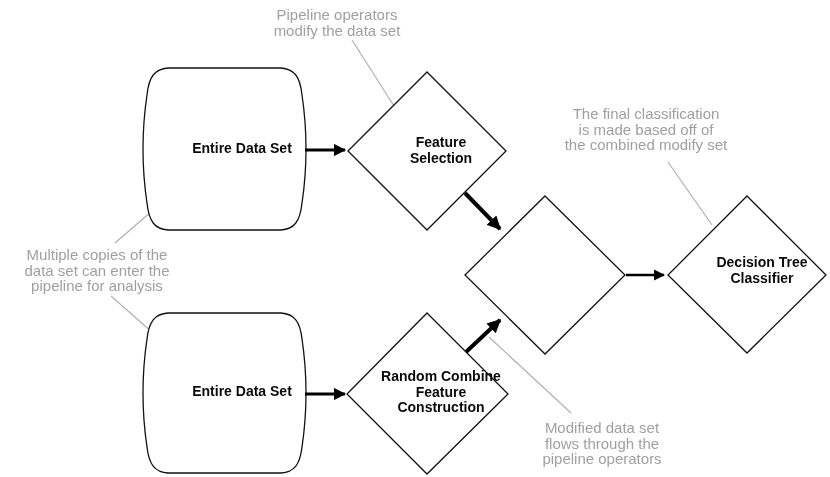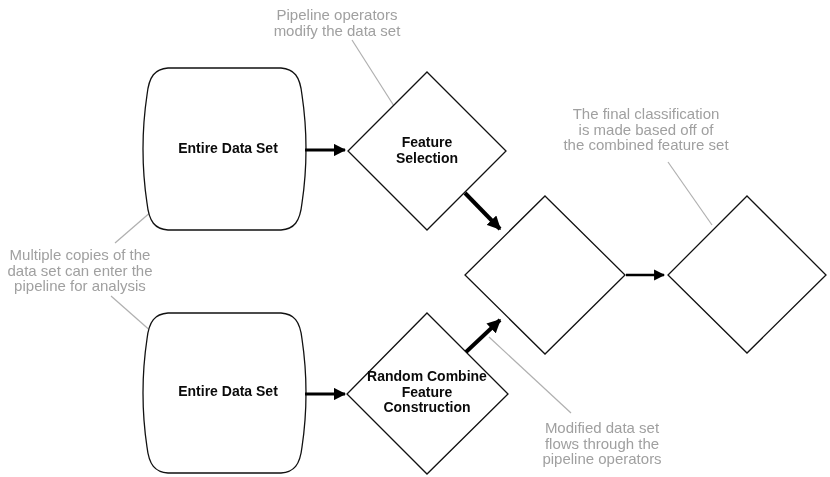--- a/index.html
+++ b/index.html
@@ -24,20 +24,21 @@
     position: absolute;
     transform: translate(-50%, -50%);
     font-size: 14px;
     font-weight: bold;
     line-height: 15.5px;
     color: #0a0a0a;
     text-align: center;
     white-space: pre-line;
     width: max-content;
     pointer-events: none;
+    margin-left: 14px;
   }
   .annotation {
     position: absolute;
     transform: translate(-50%, -50%);
     font-size: 15px;
     font-weight: normal;
     line-height: 15.5px;
     color: #a0a0a0;
     text-align: center;
     white-space: pre-line;
@@ -80,30 +81,32 @@
     <line x1="305" y1="150" x2="345" y2="150" stroke="#000000" stroke-width="3.2" marker-end="url(#ah-med)"></line>
     <line x1="465" y1="193" x2="500" y2="229" stroke="#000000" stroke-width="4" marker-end="url(#ah-big)"></line>
     <line x1="305" y1="394" x2="345" y2="394" stroke="#000000" stroke-width="3.2" marker-end="url(#ah-med)"></line>
     <line x1="466" y1="352" x2="500" y2="320" stroke="#000000" stroke-width="4" marker-end="url(#ah-big)"></line>
     <line x1="626" y1="275" x2="664" y2="275" stroke="#000000" stroke-width="2.4" marker-end="url(#ah-small)"></line>
   </svg>
 
   <div class="node-label" style="left:228px; top:149px;">Entire Data Set</div>
   <div class="node-label" style="left:427px; top:150px;">Feature
 Selection</div>
+  <div class="node-label" style="left:748px; top:270px;">Decision Tree
+Classifier</div>
   <div class="node-label" style="left:228px; top:392px;">Entire Data Set</div>
   <div class="node-label" style="left:427px; top:392px;">Random Combine
 Feature
 Construction</div>
 
   <div class="annotation" style="left:337px; top:22px;">Pipeline operators
 modify the data set</div>
-  <div class="annotation" style="left:80px;  top:270px;">Multiple copies of the
+  <div class="annotation" style="left:97px;  top:270px;">Multiple copies of the
 data set can enter the
 pipeline for analysis</div>
   <div class="annotation" style="left:646px; top:129px;">The final classification
 is made based off of
-the combined feature set</div>
+the combined modify set</div>
   <div class="annotation" style="left:602px; top:443px;text-align:center;">Modified data set
 flows through the
 pipeline operators</div>
 
 </div>
 
 </body></html>

